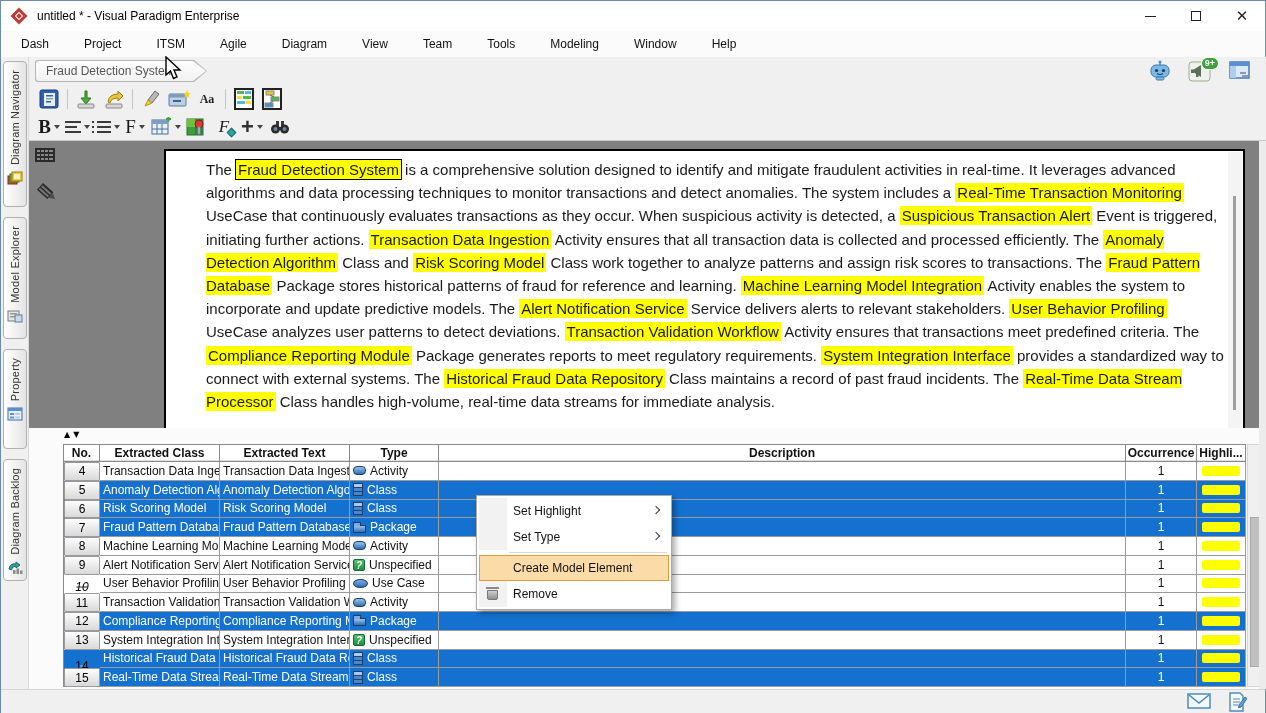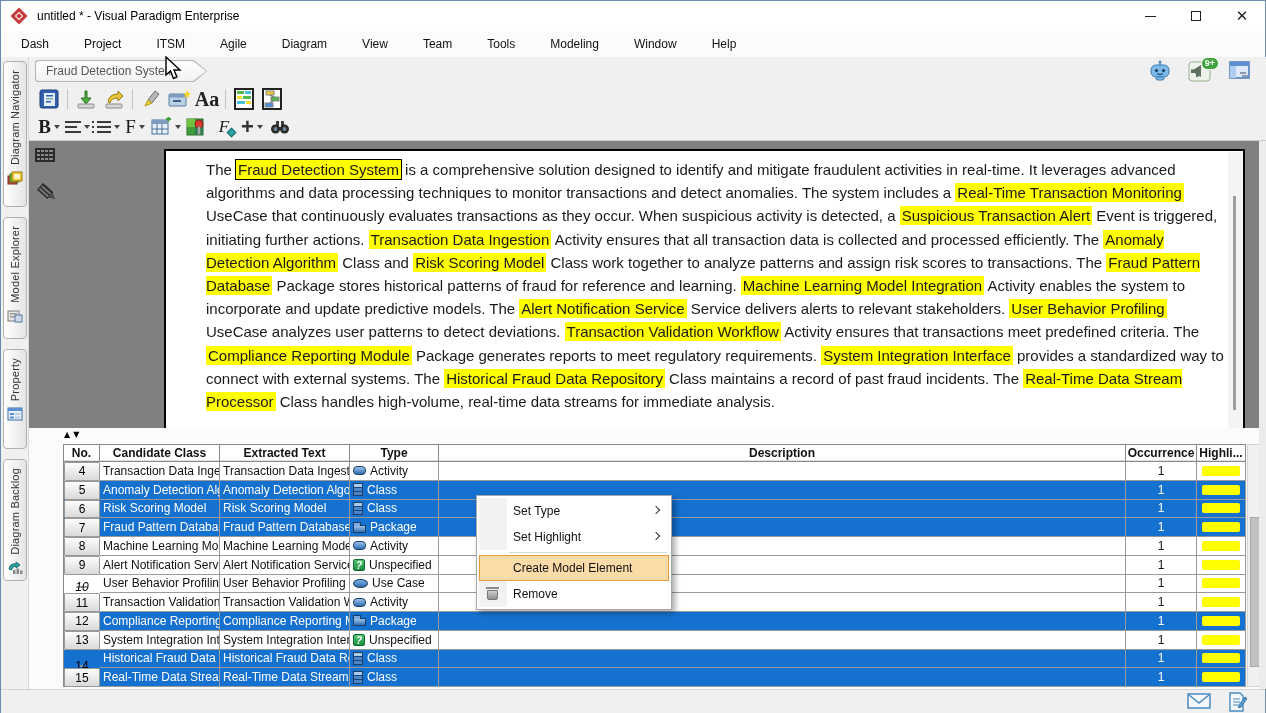--- a/index.html
+++ b/index.html
@@ -40,21 +40,21 @@
 
   
   #toolbar1 { position:absolute; left:0; top:28px; width:100%; height:28px; background:#f0f0f0; display:flex; align-items:center; padding-left:6px; }
   #toolbar2 { position:absolute; left:0; top:56px; width:100%; height:28px; background:#f0f0f0; display:flex; align-items:center; padding-left:6px; border-bottom:1px solid #c9c9c9; }
   .tb-btn { height:24px; min-width:26px; display:flex; align-items:center; justify-content:center; margin:0 1px; position:relative; }
   .tb-sep { width:1px; height:20px; background:#c4c4c4; margin:0 4px; }
   .caret { width:0; height:0; border-left:3px solid transparent; border-right:3px solid transparent; border-top:4px solid #444; margin-left:3px; }
   .glyph-B { font-family:"Liberation Serif", serif; font-weight:bold; font-size:19px; color:#1a1a1a; }
   .glyph-F { font-family:"Liberation Serif", serif; font-size:19px; color:#1a1a1a; }
   .glyph-Fi { font-family:"Liberation Serif", serif; font-size:17px; font-style:italic; color:#1a1a1a; }
-  .glyph-Aa { font-family:"Liberation Serif", serif; font-size:20px; font-weight:bold; color:#222; }
+  .glyph-Aa { font-family:"Liberation Serif", serif; font-size:12px; font-weight:bold; color:#222; }
   .glyph-plus { font-size:22px; font-weight:bold; color:#333; line-height:1; }
   .bars { display:flex; flex-direction:column; gap:3px; }
   .bars i { display:block; width:16px; height:2px; background:#3a3a3a; }
   .bars.short i:nth-child(2){ width:12px; }
   .listbars { display:flex; flex-direction:column; gap:3px; }
   .listbars i { display:block; width:14px; height:2px; background:#3a3a3a; position:relative; margin-left:5px; }
   .listbars i:before { content:""; position:absolute; left:-5px; top:0; width:2px; height:2px; background:#3a3a3a; }
   .diamond { width:7px; height:7px; background:#2fa3a0; transform:rotate(45deg); position:absolute; right:2px; bottom:3px; border:1px solid #17706e; }
 
   
@@ -406,21 +406,21 @@
       </div>
 
       <div id="bottom-panel">
         <div id="split-btns">
           <span class="split-btn">▲</span>
           <span class="split-btn">▼</span>
         </div>
         <div id="tbl">
             <div class="trh">
               <span class="th c-no">No.</span>
-              <span class="th c-cand">Candidate Class</span>
+              <span class="th c-cand">Extracted Class</span>
               <span class="th c-ext">Extracted Text</span>
               <span class="th c-type">Type</span>
               <span class="th c-desc">Description</span>
               <span class="th c-occ">Occurrence</span>
               <span class="th c-hl">Highli...</span>
             </div>
             <div class="tr">
               <span class="td c-no" style="padding: 0px; border: none;">
                 <span class="numbtn">4</span>
               </span>
@@ -637,26 +637,26 @@
             <line x1="6" y1="13" x2="11" y2="13" stroke="#4a8ac0"></line>
           <polygon points="12,13 18,5 20,6.5 14,15 11.5,15.7" fill="#5aa0d8" stroke="#33719f"></polygon>
         </svg>
       </span>
     </div>
   </div>
 
   <div id="ctx">
       <div class="ctx-item">
         <span class="gutter"></span>
-        <span>Set Type</span>
+        <span>Set Highlight</span>
         <i class="sub-arrow"></i>
       </div>
       <div class="ctx-item">
         <span class="gutter"></span>
-        <span>Set Highlight</span>
+        <span>Set Type</span>
         <i class="sub-arrow"></i>
       </div>
       <div class="ctx-sep"></div>
       <div class="ctx-item hot">
         <span class="gutter"></span>
         <span>Create Model Element</span>
       </div>
       <div class="ctx-item">
         <span class="gutter"></span>
         <span class="trash">

